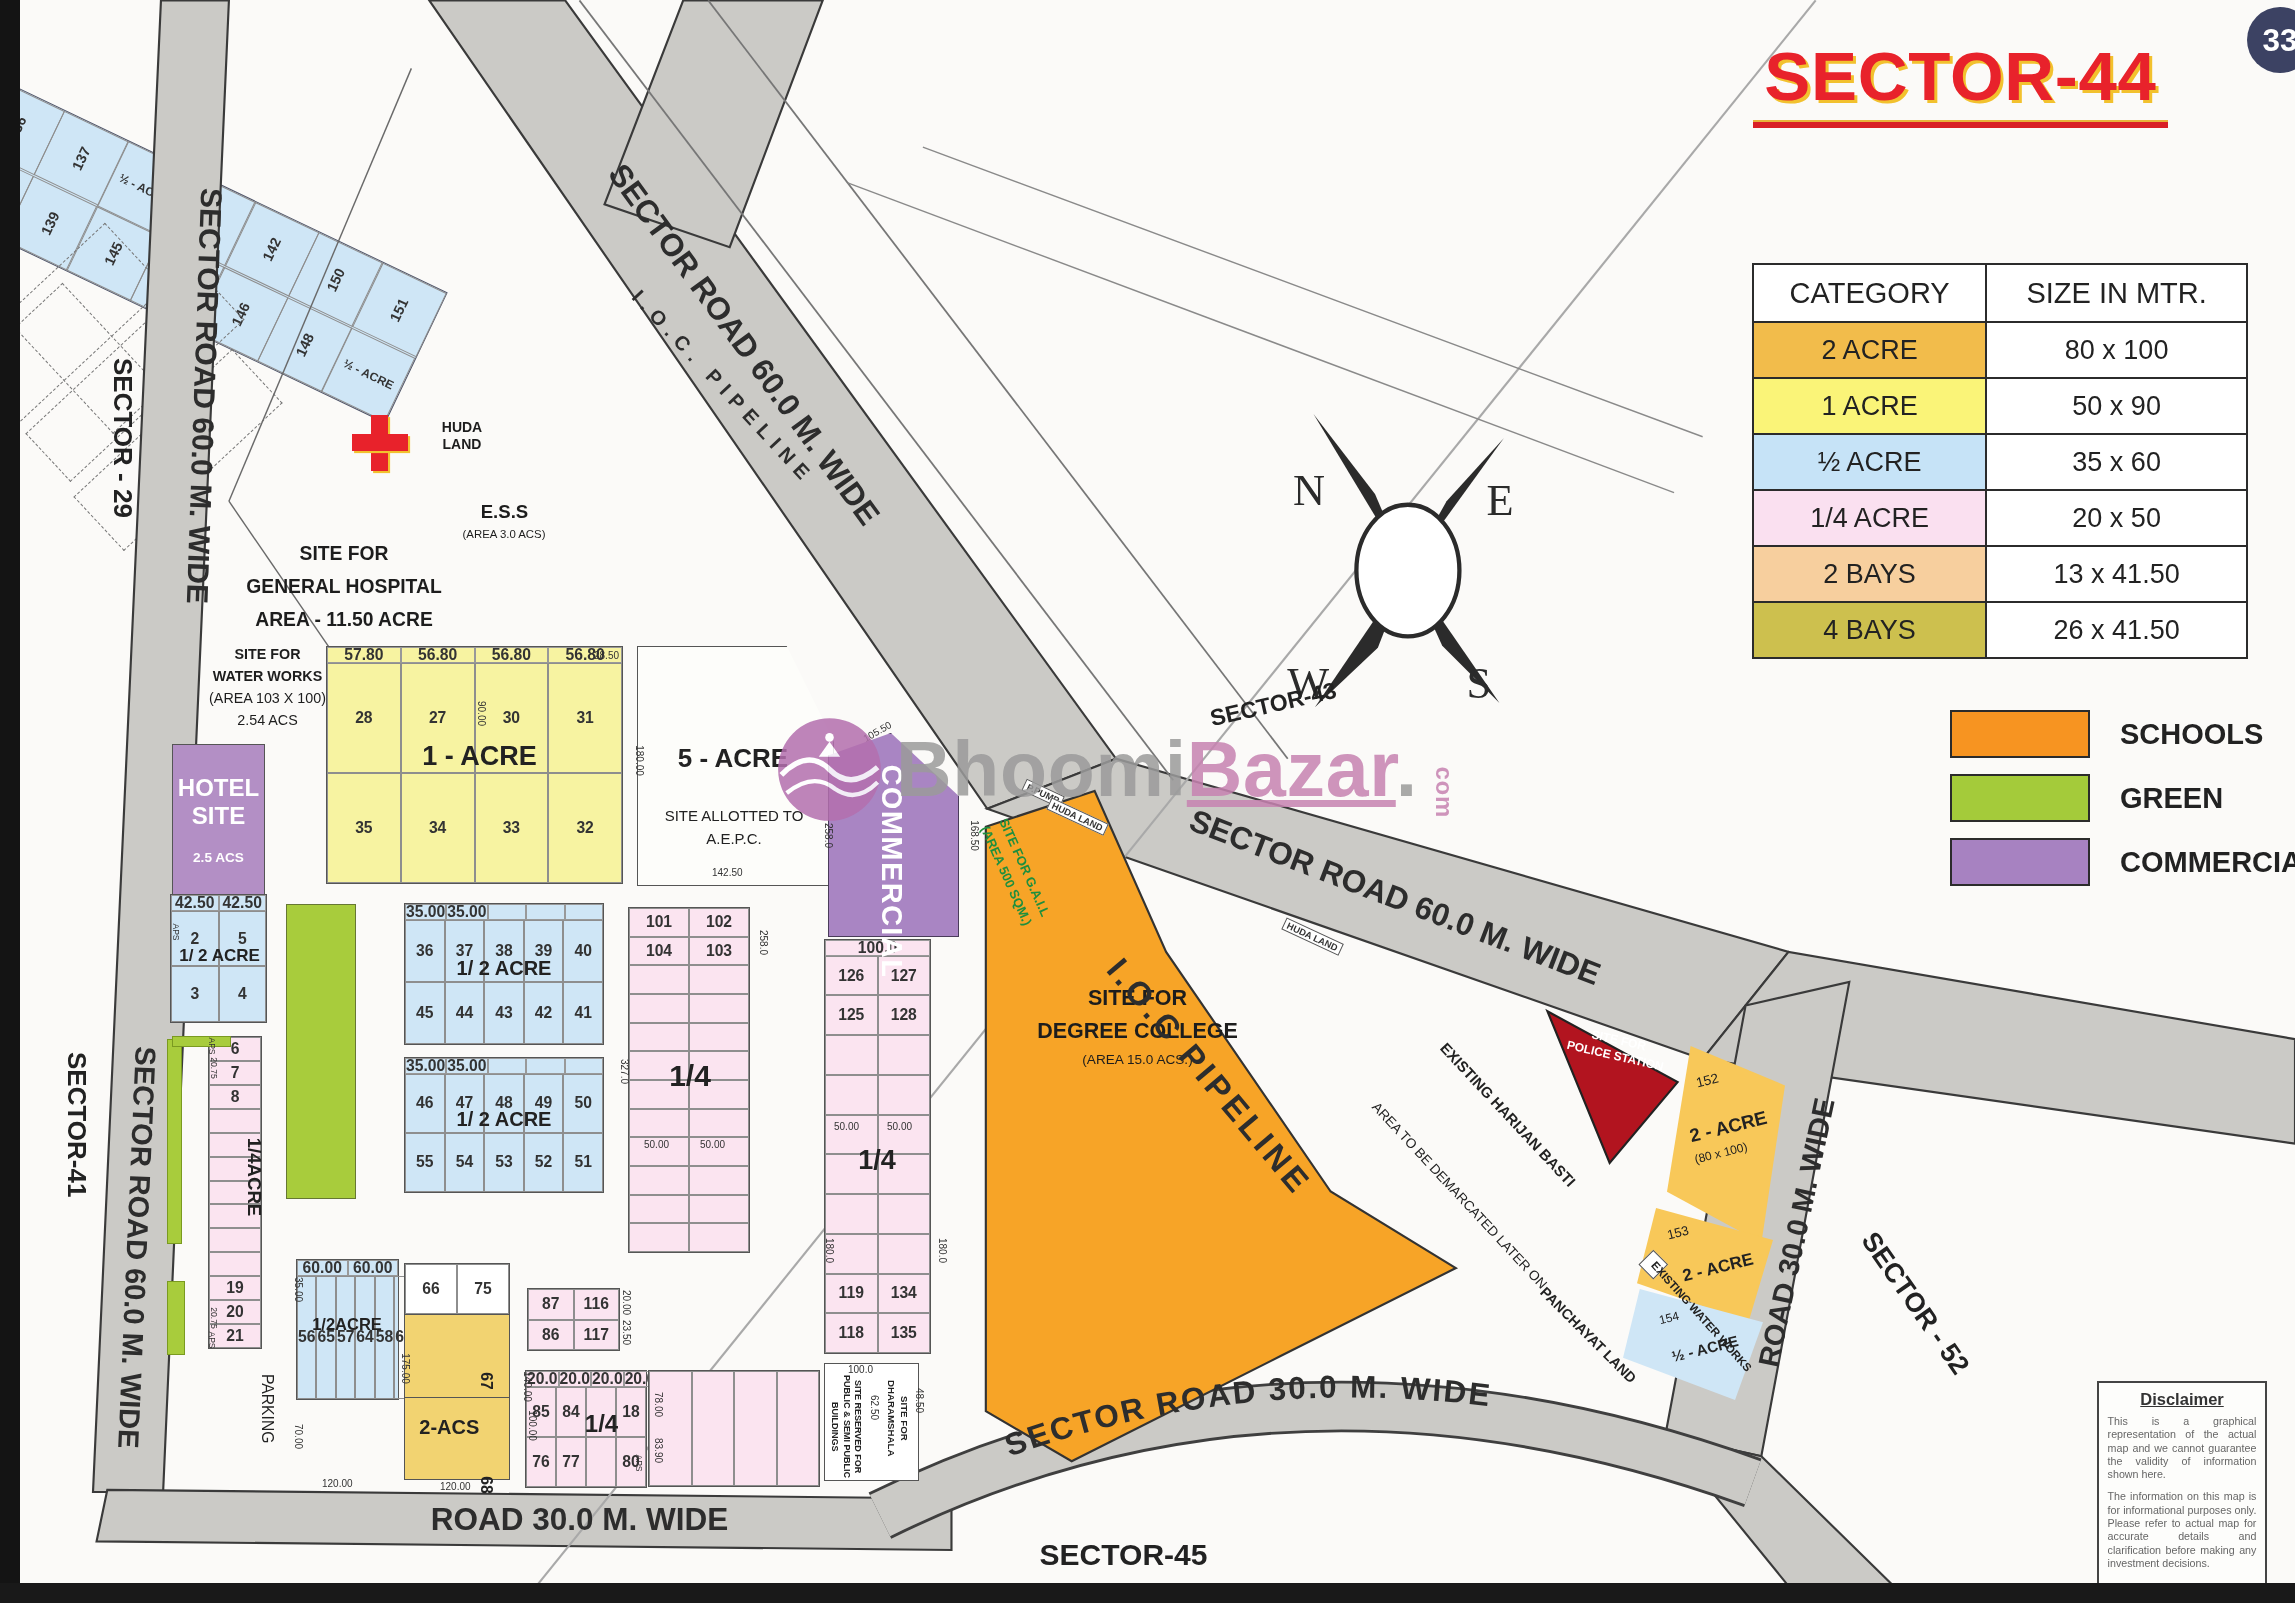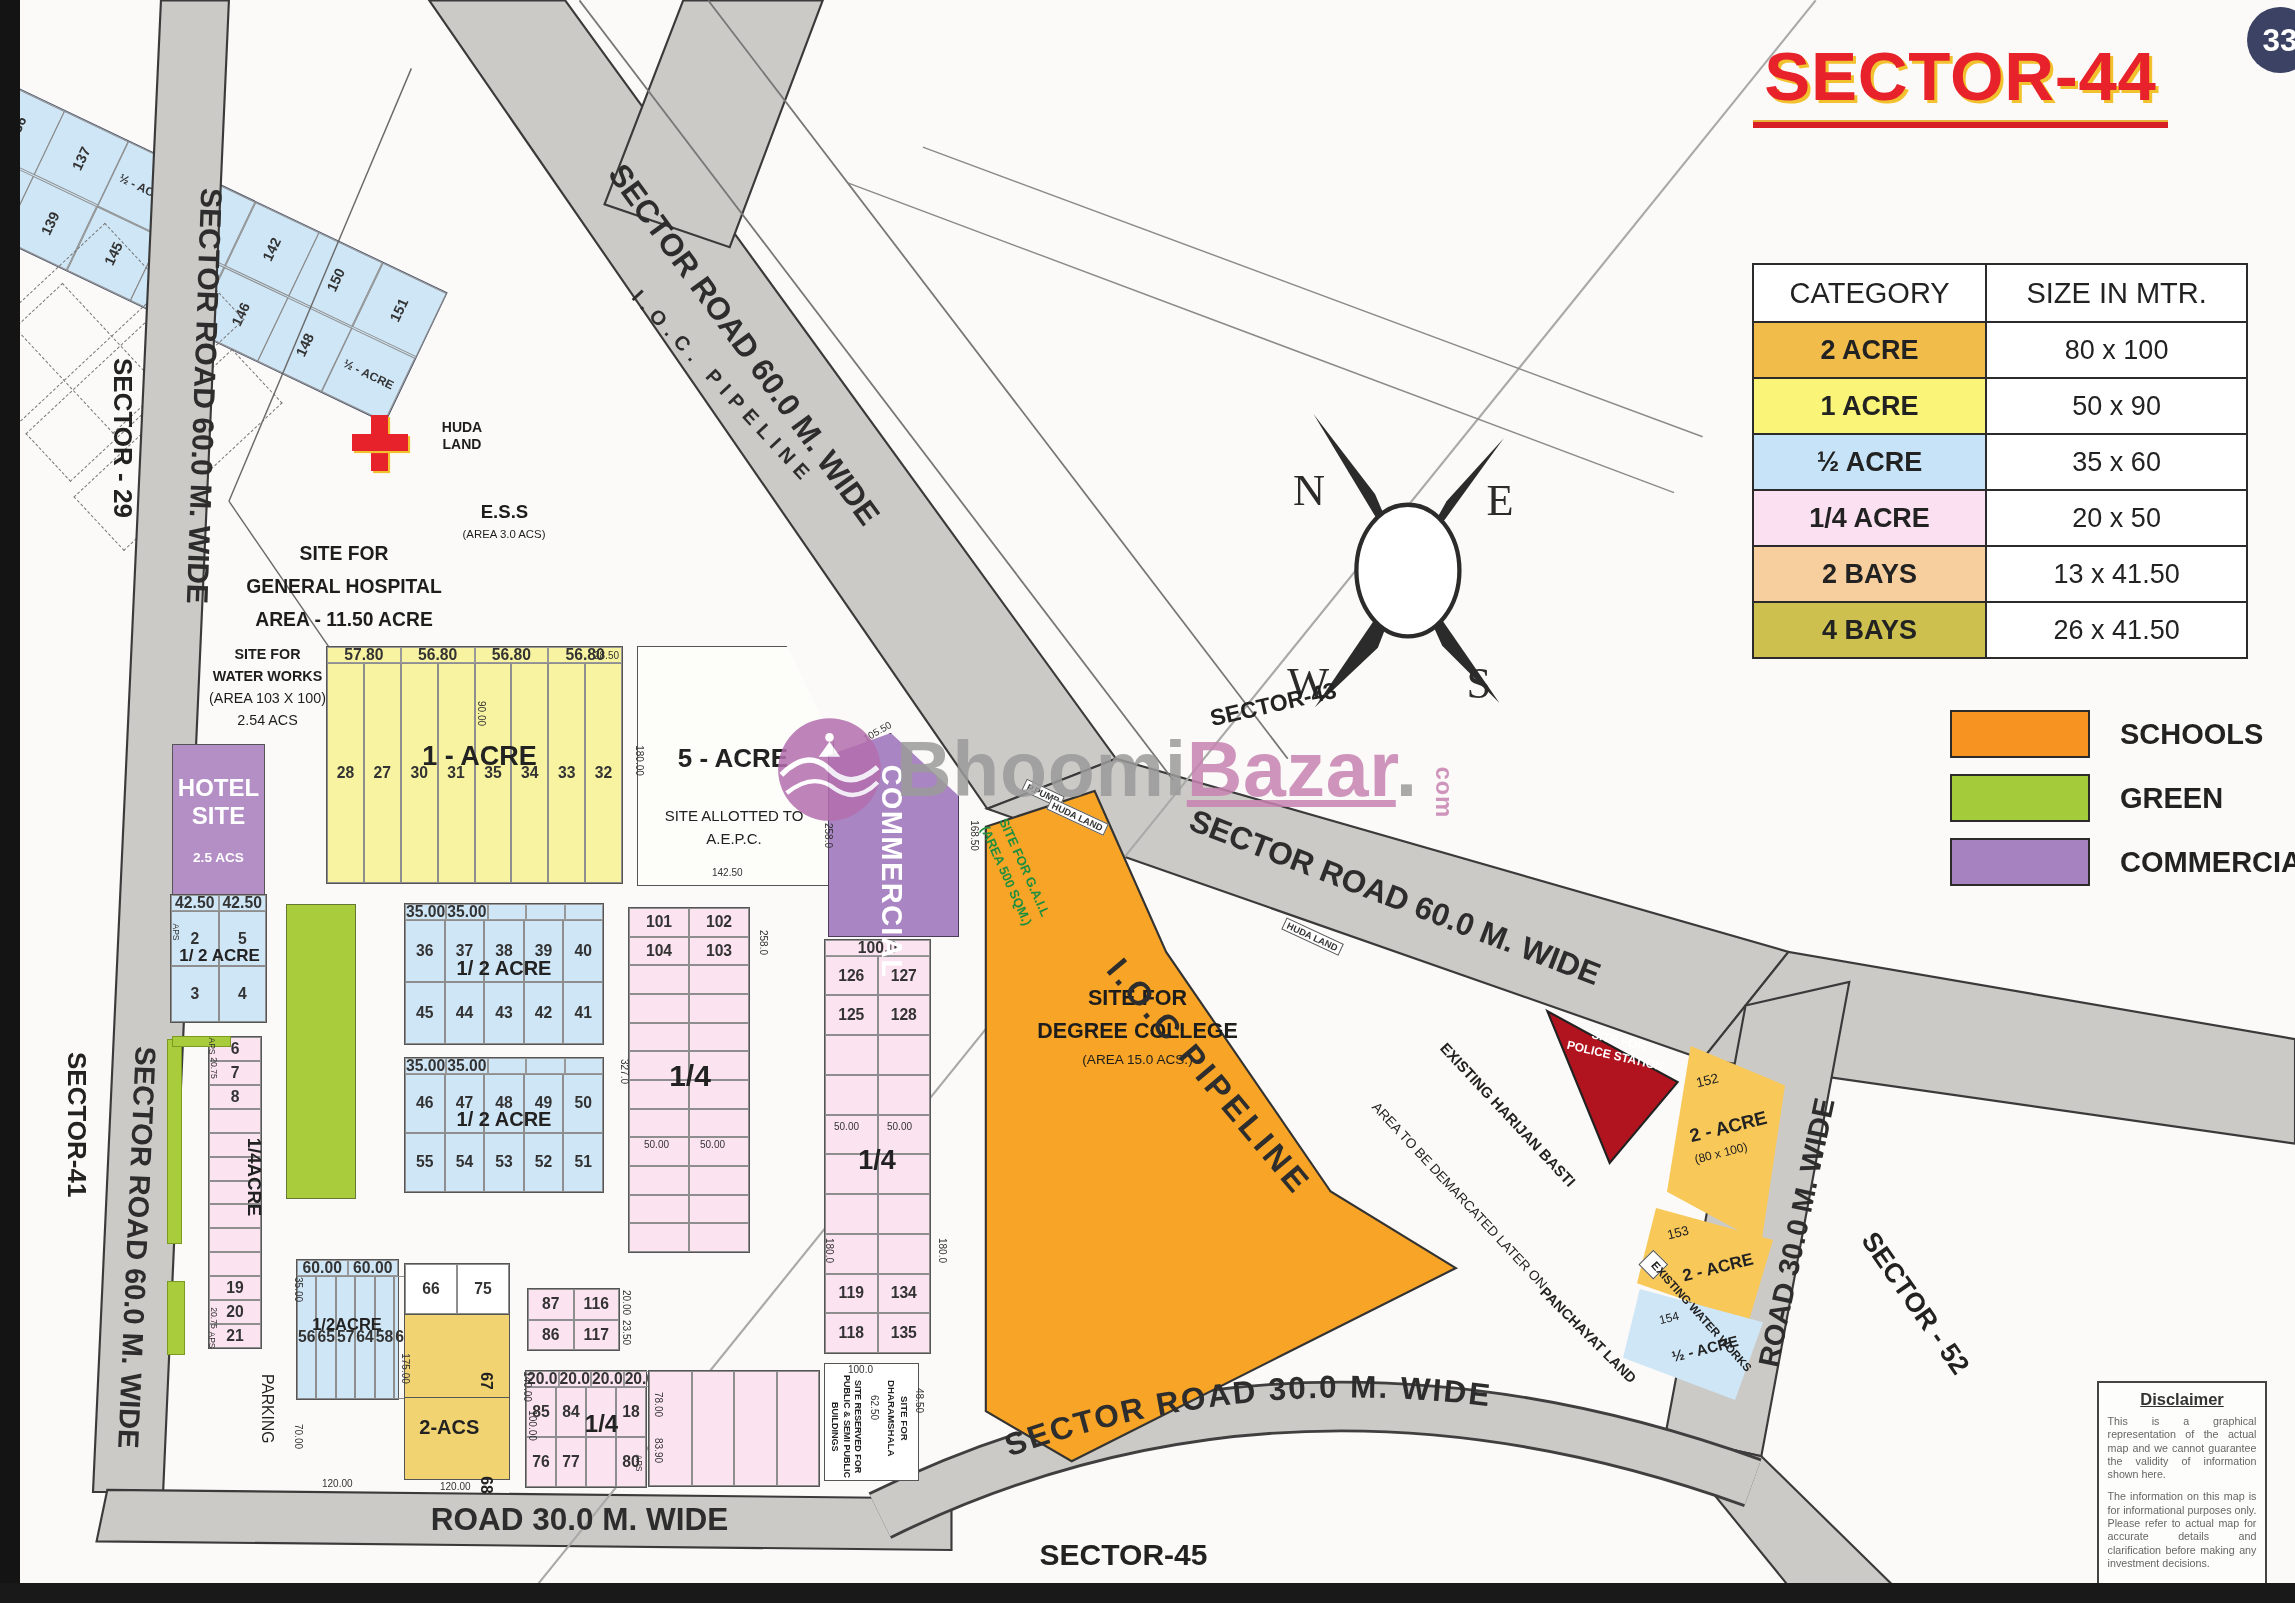--- a/index.html
+++ b/index.html
@@ -75,21 +75,21 @@
   #title .u{height:5.7px;background:#d91f26;border-top:2.9px solid #e8b23a;margin-top:4.3px;}
   #badge{left:2247px;top:7.2px;width:66px;height:66px;border-radius:50%;background:#3c4263;color:#fff;
      display:flex;align-items:center;justify-content:center;font-size:31.5px;font-weight:bold;z-index:7;}
   #cat-table{left:1752px;top:263px;width:492px;border:2.1px solid #2b2b2b;background:#fff;z-index:6;}
   #cat-table .hdr{display:flex;height:56px;border-bottom:2.1px solid #2b2b2b;}
   #cat-table .hdr div{flex:1;display:flex;align-items:center;justify-content:center;font-size:29px;color:#222;}
   #cat-table .hdr div:first-child{border-right:2.1px solid #2b2b2b;flex:0 0 47%;}
   #cat-table .r-row{height:54px;border-bottom:2.1px solid #2b2b2b;}
   #cat-table .r-row:last-child{border-bottom:none;}
   #cat-table .r-cell{border:none;font-size:27px;font-weight:normal;color:#222;}
-  #cat-table .r-cell:first-child{flex:0 0 47%;border-right:2.1px solid #2b2b2b;font-weight:bold;}
+  #cat-table .r-cell:first-child{flex:0 0 47%;border-right:2.1px solid #2b2b2b;}
   #legend{left:1950px;top:712px;z-index:6;}
   #legend .r-row{height:44px;margin-bottom:20px;align-items:center;}
   #legend .sw{width:136px;height:44px;border:2.1px solid #2b2b2b;margin-right:30px;}
   #legend .r-cell{border:none;font-size:29px;font-weight:bold;justify-content:flex-start;color:#222;}
   #disclaimer{left:2097px;top:1381px;width:170px;border:2.1px solid #444;background:#fdfdfb;z-index:6;
      padding:7.2px 8.6px;box-sizing:border-box;}
   #disclaimer .dt{text-align:center;font-size:16.5px;font-weight:bold;text-decoration:underline;color:#333;margin-bottom:5.7px;}
   #disclaimer p{font-size:10.7px;color:#666;margin:0 0 8.6px 0;line-height:1.25;text-align:justify;}
   
   #watermark{left:776px;top:716px;z-index:5;display:flex;align-items:center;opacity:.85;}
@@ -211,21 +211,21 @@
     <div style="margin-top:20px;font-size:13.6px;font-weight:bold;">2.5 ACS</div>
   </div>
 
   <div id="b-one-acre" class="block vnums">
     <div class="dims-row">
         <div class="r-cell">57.80</div>
         <div class="r-cell">56.80</div>
         <div class="r-cell">56.80</div>
         <div class="r-cell">56.80</div>
       </div>
-    <div style="display:flex;flex-direction:row;flex:1;">
+    <div style="display:flex;flex-direction:column;flex:1;">
         <div class="r-row">
           <div class="r-cell">28</div>
           <div class="r-cell">27</div>
           <div class="r-cell">30</div>
           <div class="r-cell">31</div>
         </div>
         <div class="r-row">
           <div class="r-cell">35</div>
           <div class="r-cell">34</div>
           <div class="r-cell">33</div>

